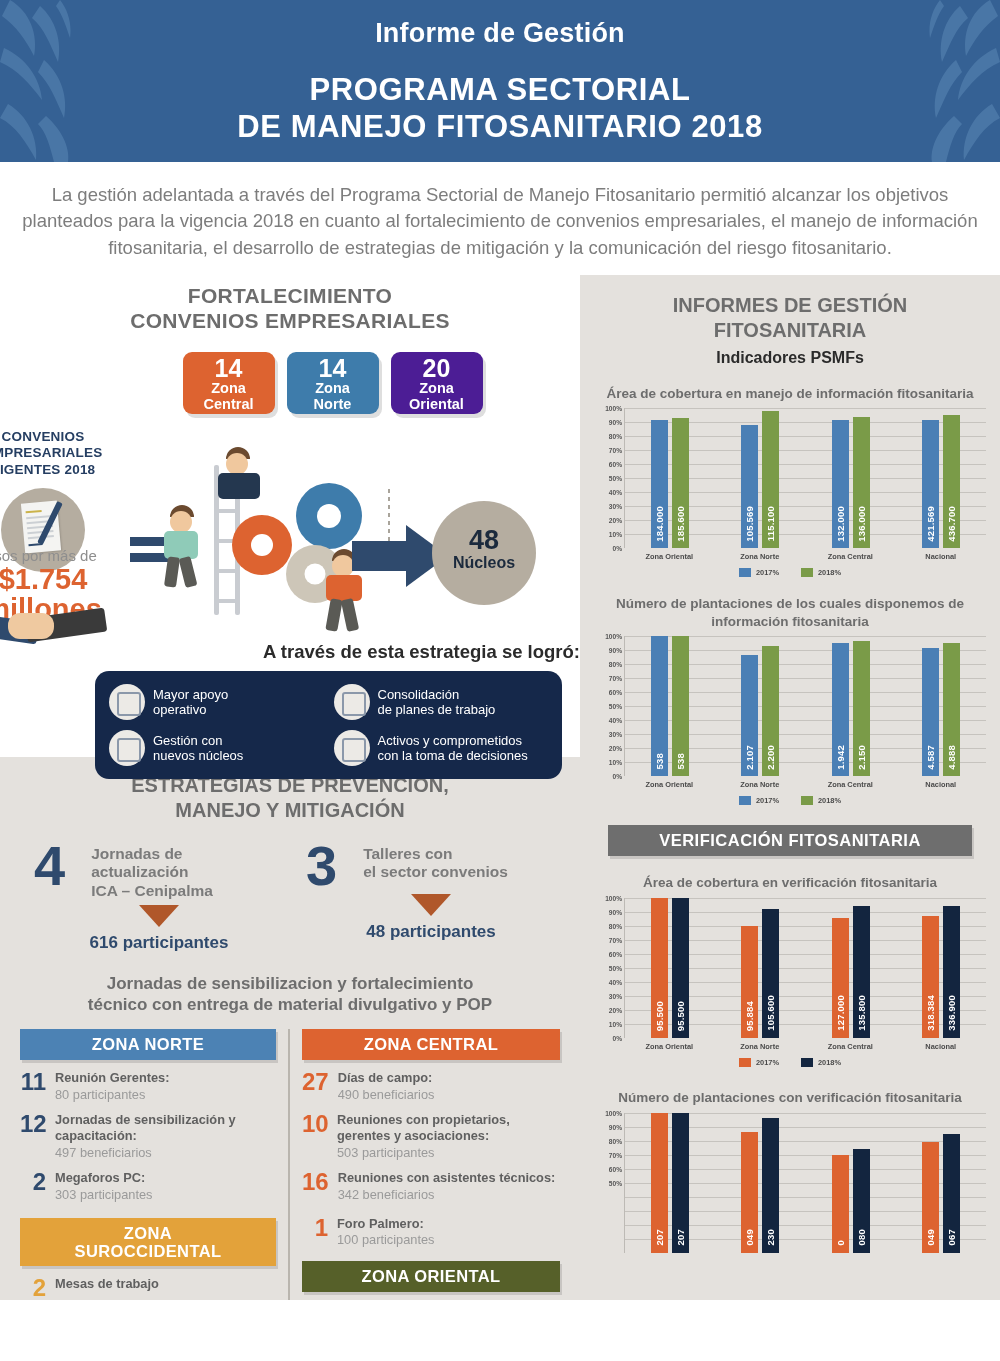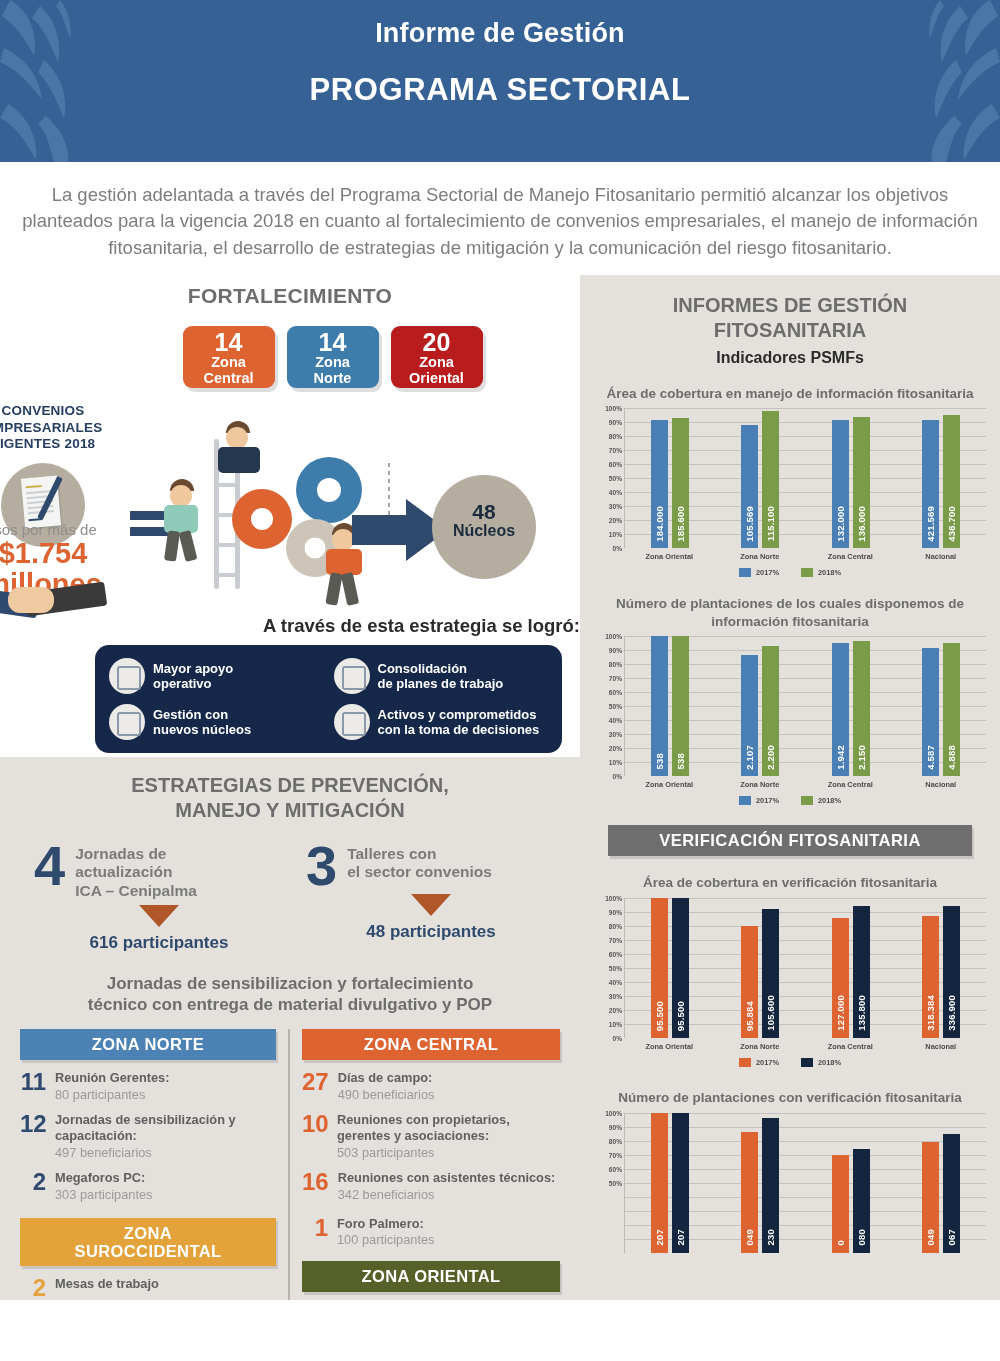--- a/index.html
+++ b/index.html
@@ -66,21 +66,21 @@
   .chip {
     width: 92px; height: 62px; border-radius: 9px;
     color: #fff; text-align: center; padding-top: 4px;
     box-shadow: 3px 4px 0 rgba(0,0,0,.13);
     position: relative;
   }
   .chip .num { font-size: 25px; font-weight: bold; line-height: 1; }
   .chip .zn { font-size: 14.5px; font-weight: bold; line-height: 1.08; }
   .chip.central { background: #dd6330; }
   .chip.norte   { background: #3e7cab; }
-  .chip.oriental{ background: #b91c1c; }
+  .chip.oriental{ background: #4c1d95; }
 
   .scene { position: relative; height: 210px; margin-top: 15px; }
 
   .left-convenios {
     position: absolute; left: -32px; top: 0; width: 150px; text-align: center;
   }
   .left-convenios .lbl {
     color: #253e62; font-weight: bold; font-size: 13.5px; line-height: 1.22;
     letter-spacing: .2px;
   }
@@ -140,21 +140,21 @@
     position:absolute; left:352px; top:96px; width:96px; height:62px;
   }
   .arrow-shaft{position:absolute;left:0;top:16px;width:58px;height:30px;background:#2f4a6d;}
   .arrow-head{position:absolute;left:54px;top:0;width:0;height:0;
      border-top:31px solid transparent;border-bottom:31px solid transparent;border-left:42px solid #2f4a6d;}
 
   .nucleos-circle{
     position:absolute; left:432px; top:72px; width:104px;height:104px;border-radius:50%;
     background:#b5ada0; color:#1b2a3d; text-align:center; padding-top:26px;
   }
-  .nucleos-circle .n1{font-size:21px;font-weight:bold;line-height:1;}
+  .nucleos-circle .n1{font-size:27px;font-weight:bold;line-height:1;}
   .nucleos-circle .n2{font-size:16px;font-weight:bold;}
 
   .dotline{position:absolute; left:388px; top:60px; width:2px;height:58px;
     background:repeating-linear-gradient(#a9a49b 0 4px, transparent 4px 8px);}
 
   .logro-title{
     text-align:right; color:#2b2b2b; font-weight:bold; font-size:18.5px;
     margin-top: 2px;
   }
   .logro-box{
@@ -164,31 +164,31 @@
   }
   .logro-item{ display:flex; align-items:center; gap:8px;}
   .logro-ico{
     width:36px;height:36px;border-radius:50%;background:#eceae6;flex:0 0 36px;
     position:relative;
   }
   .logro-ico::after{
     content:""; position:absolute; left:8px; top:8px; width:20px;height:20px;
     border:2px solid #8b98aa; border-radius:3px;
   }
-  .logro-txt{ color:#ffffff; font-weight:bold; font-size:13px; line-height:1.18;}
+  .logro-txt{ color:#ffffff; font-weight:normal; font-size:13px; line-height:1.18;}
 
   
   .sec2 { background:#e4e1dd; padding: 16px 0 0; }
   .sec2-title{ text-align:center; color:#6d6d6d; font-weight:bold; font-size:20px; line-height:1.25;}
 
   .big-pair{ display:flex; justify-content:center; gap: 22px; margin-top: 18px; padding-left: 10px;}
   .bigstat{ width: 250px; }
   .bigstat-row{ display:flex; gap: 10px; align-items:flex-start;}
   .bigstat .bnum{ font-size:56px; font-weight:bold; color:#2f4a6d; line-height:.88;}
-  .bigstat .btxt{ font-size:15.5px; font-weight:bold; color:#7b7b7b; line-height:1.2; padding-top:4px;}
+  .bigstat .btxt{ font-size:15.5px; font-weight:bold; color:#7b7b7b; line-height:1.2; padding-top:4px;margin-left:16px;}
   .tri{ width:0;height:0;border-left:20px solid transparent;border-right:20px solid transparent;
         border-top:22px solid #b0572a; margin: 4px auto 0;}
   .bigstat .part{ text-align:center; font-size:17px; font-weight:bold; color:#2f4a6d; margin-top:6px;}
 
   .jornadas-title{
     text-align:center; color:#6d6d6d; font-weight:bold; font-size:17px;
     margin-top: 20px; line-height:1.25;
   }
 
   .zonecols{ display:flex; margin-top: 14px; padding: 0 8px; }
@@ -283,33 +283,35 @@
       <path d="M31 60 C13 76 7 98 11 118 C19 100 25 84 37 72 Z"></path>
       <path d="M67 104 C47 116 37 138 39 160 C49 142 59 126 75 118 Z"></path>
       <path d="M29 116 C11 132 5 150 7 162 L21 162 C25 146 29 132 37 124 Z"></path>
       <path d="M15 0 C7 10 3 24 5 38 C9 26 13 14 19 6 Z"></path>
     </g>
   </svg>
   <div class="header-inner">
     <div class="kicker">Informe de Gestión</div>
     <div class="title-main">
       <div>PROGRAMA SECTORIAL</div>
+      <div>DE MANEJO FITOSANITARIO 2018</div>
     </div>
   </div>
 </div>
 
 <div class="intro">La gestión adelantada a través del Programa Sectorial de Manejo Fitosanitario permitió alcanzar los objetivos planteados para la vigencia 2018 en cuanto al fortalecimiento de convenios empresariales, el manejo de información fitosanitaria, el desarrollo de estrategias de mitigación y la comunicación del riesgo fitosanitario.</div>
 
 <div class="split">
 
   <div class="col-left">
 
     <div class="sec1">
       <div class="sec-title">
         <div>FORTALECIMIENTO</div>
+        <div>CONVENIOS EMPRESARIALES</div>
       </div>
 
       <div class="zone-chips">
         <div class="chip central">
           <div class="num">14</div>
           <div class="zn">Zona</div>
           <div class="zn">Central</div>
         </div>
         <div class="chip norte">
           <div class="num">14</div>

